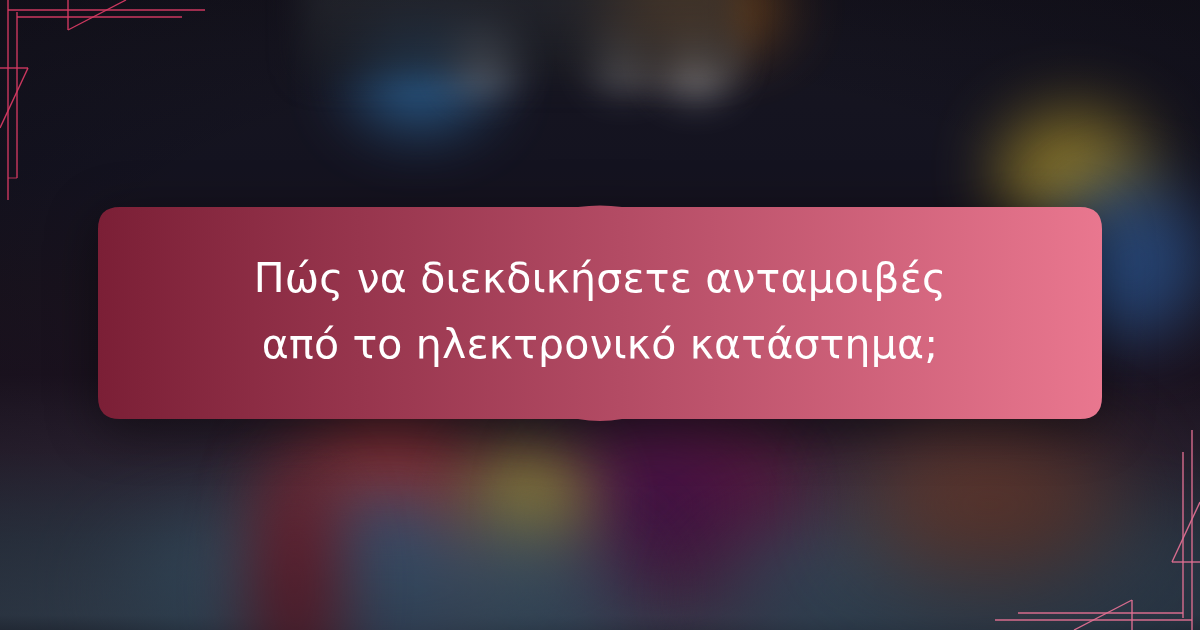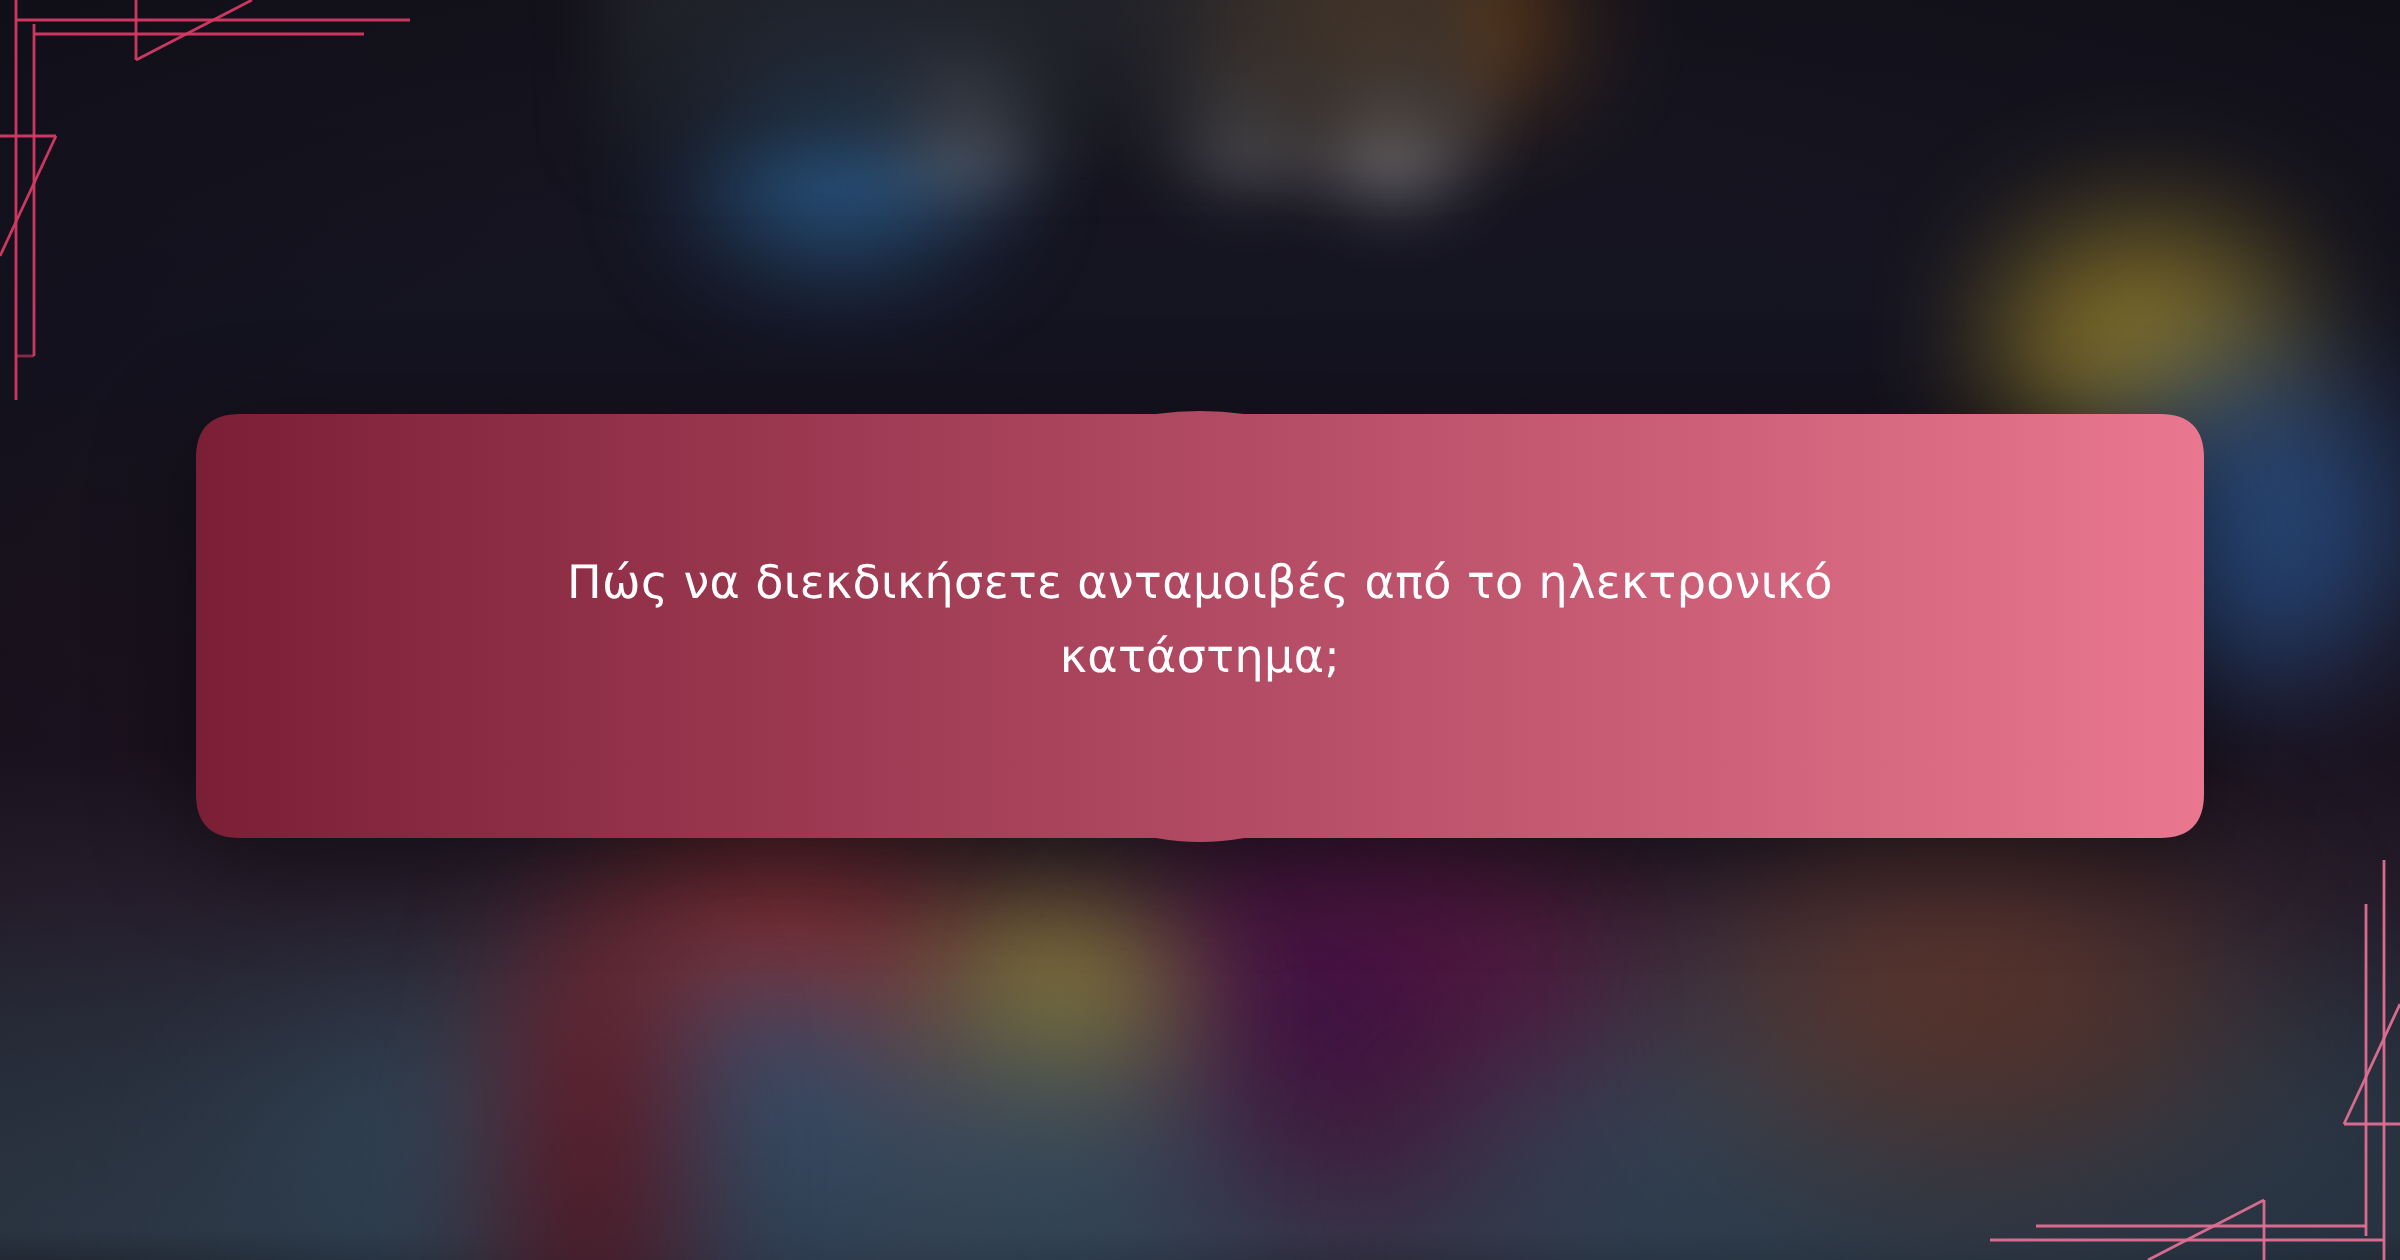--- a/index.html
+++ b/index.html
@@ -94,21 +94,21 @@
     display: flex;
     flex-direction: column;
     align-items: center;
     justify-content: center;
     padding: 0 74px;
     box-sizing: border-box;
   }
   .headline {
     margin: 0;
     color: #ffffff;
-    font-size: 23px;
+    font-size: 41px;
     font-weight: 400;
     line-height: 1.62;
     letter-spacing: .2px;
     text-align: center;
     max-width: 700px;
     text-rendering: optimizeLegibility;
   }
 </style>
 </head>
 <body>

